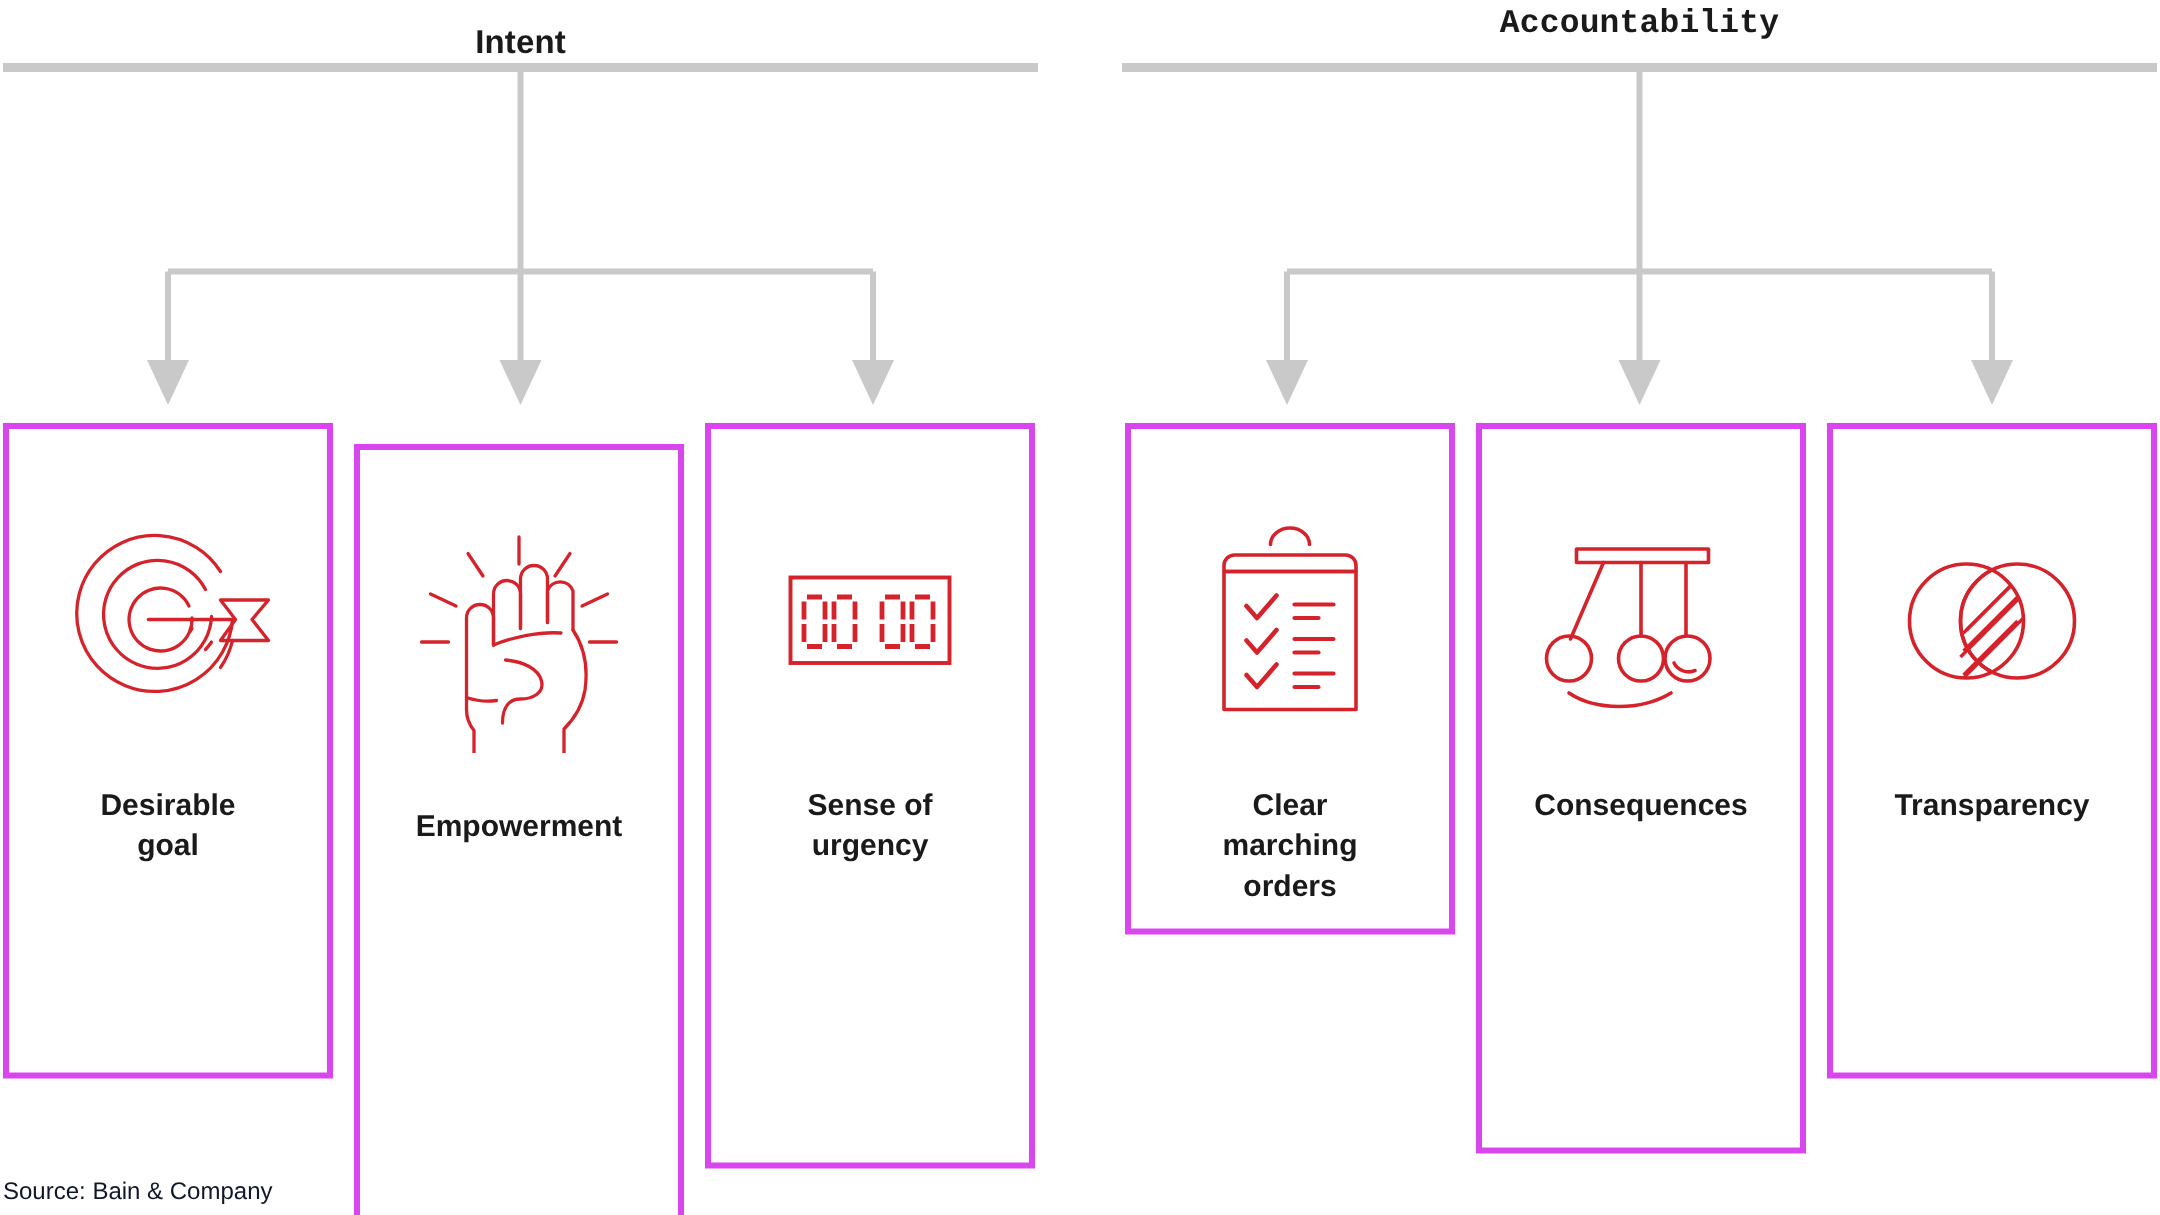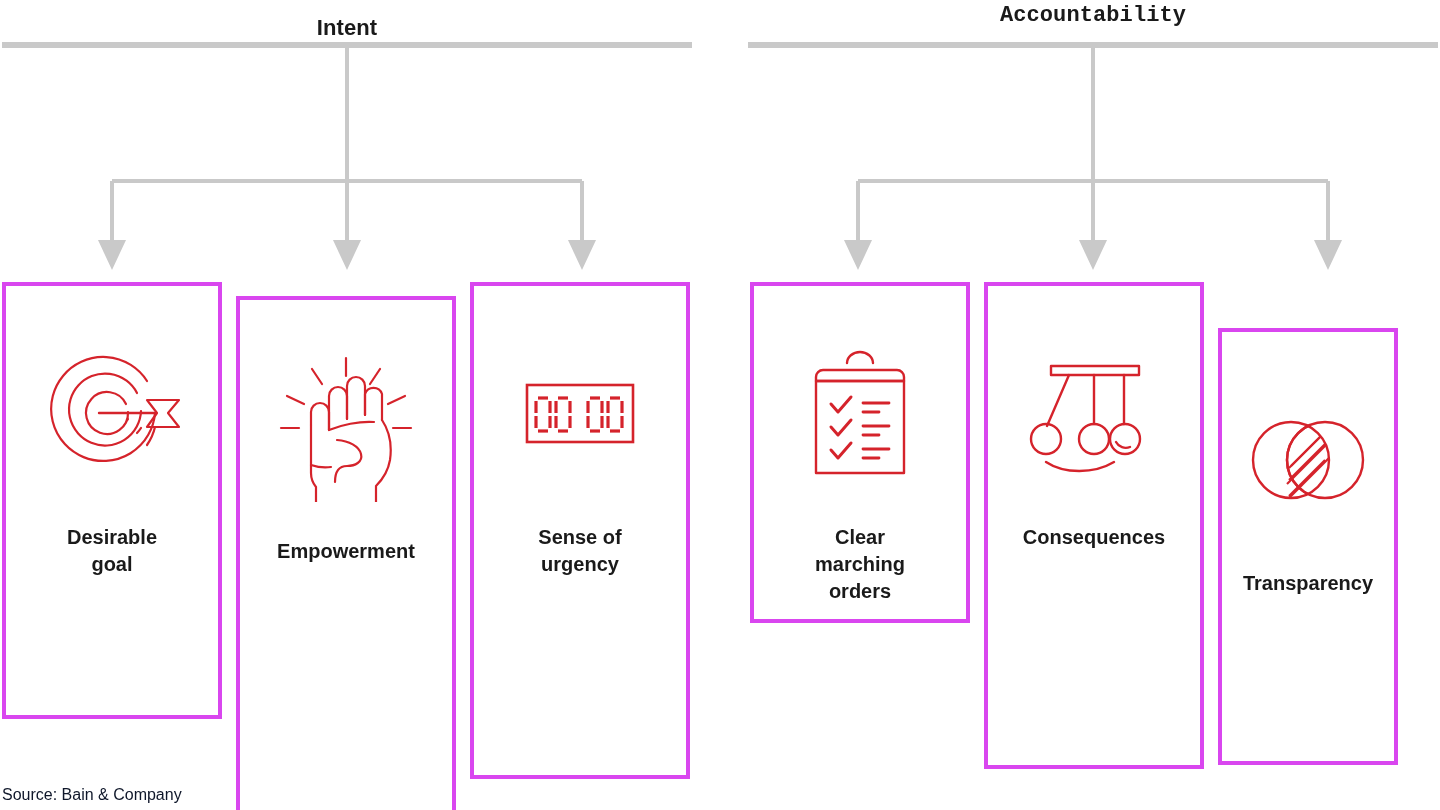--- a/index.html
+++ b/index.html
@@ -270,21 +270,21 @@
 
           <path d="M27,124 c18,12 48,12 68,0"></path>
 
           <path d="M97,104 a11,11 0 0 0 14,5"></path>
         </g>
       </svg>
     </div>
     <div class="card-label">Consequences</div>
   </div>
 
-  <div class="card" style="left:1218px; top:282px; width:180px; height:437px;margin-top:46px;">
+  <div class="card" style="left:1218px; top:282px; width:220px; height:437px;">
     <div class="card-icon">
       <svg width="150" height="150" viewBox="0 0 150 150">
         <defs>
           <clipPath id="vennClip">
             <circle cx="58" cy="76" r="38"></circle>
           </clipPath>
         </defs>
         <g fill="none" stroke="#d5232b" stroke-width="2.4">
           <circle cx="58" cy="76" r="38"></circle>
           <circle cx="92" cy="76" r="38"></circle>

